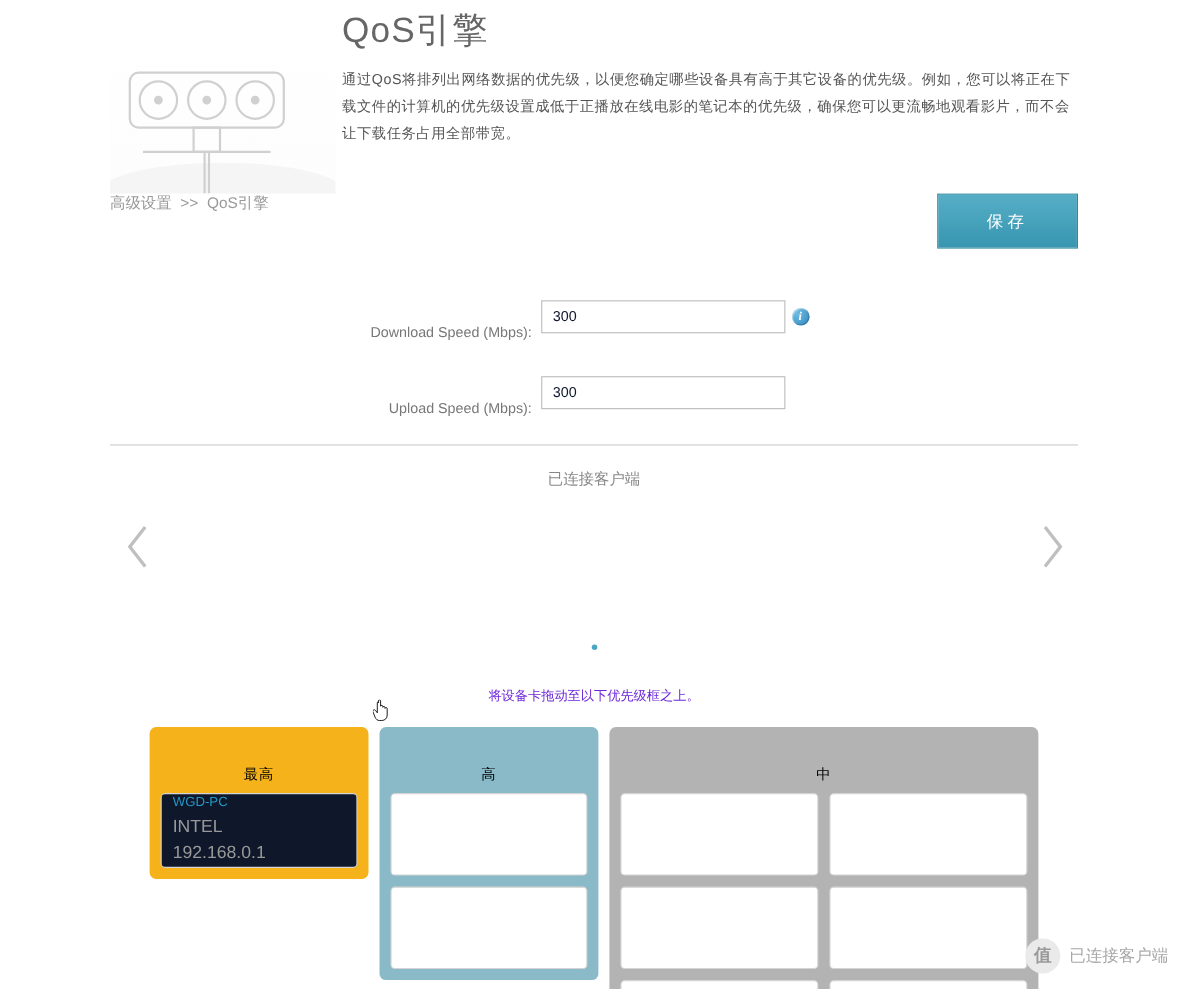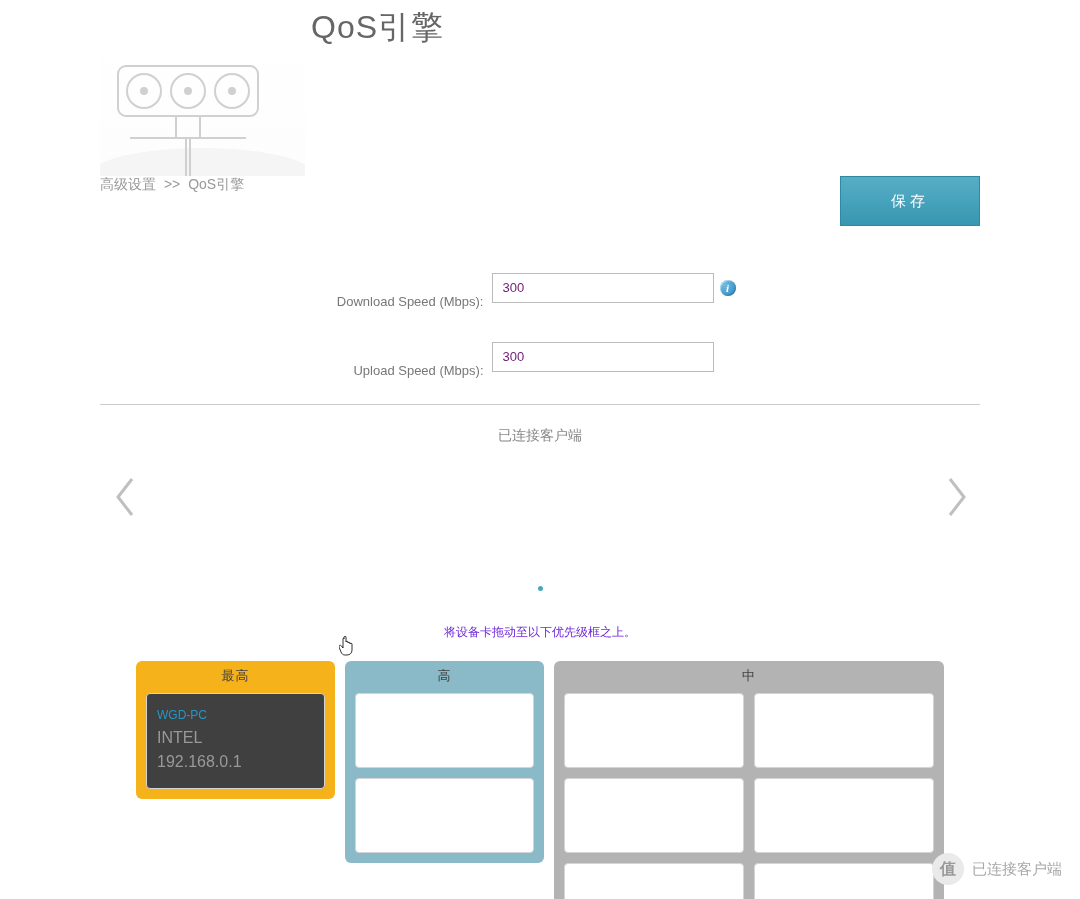--- a/index.html
+++ b/index.html
@@ -35,38 +35,38 @@
   
   .crumb-bar {
     display: flex; justify-content: space-between; align-items: flex-start;
     height: 50px;
   }
   .breadcrumb { color: #999; font-size: 14px; padding-left: 0; }
   .breadcrumb .sep { margin: 0 4px; }
   .save-btn {
     background: linear-gradient(to bottom, #56aec6, #3896b0);
     border: 1px solid #2e8aa2;
-    color: #fff; width: 140px; height: 50px;
+    color: #fff; width: 128px; height: 50px;
     font-size: 15px; cursor: pointer; letter-spacing: 4px;
   }
 
   
   .speed-section { margin-top: 40px; }
   .field-row {
     display: flex; align-items: center; justify-content: center;
     margin-bottom: 26px;
   }
   .field-label {
     width: 375px; text-align: right; padding-right: 8px;
     color: #777; font-size: 13px; margin-top: 28px;
   }
   .field-input {
     width: 222px; height: 30px;
     border: 1px solid #bbb; padding: 0 10px;
-    color: #701a75; font-size: 13px;
+    color: #0f172a; font-size: 13px;
   }
   .field-after { width: 250px; padding-left: 6px; }
   .info-icon {
     display: inline-flex; width: 16px; height: 16px;
     border-radius: 50%;
     background: radial-gradient(circle at 30% 30%, #6fbce0, #2f86c3);
     color: #fff; font-style: italic; font-family: Georgia, serif;
     font-size: 11px; align-items: center; justify-content: center;
     font-weight: bold;
     box-shadow: inset -1px -1px 1px rgba(0,0,0,.2), inset 1px 1px 1px rgba(255,255,255,.5);
@@ -96,41 +96,41 @@
 
   .drag-hint {
     text-align: center; color: #6d28d9; font-size: 12px;
     margin: 30px 0 20px;
   }
 
   
   .columns { display: flex; gap: 10px; padding: 0 36px; align-items: flex-start; }
   .col { border-radius: 6px; padding: 0 10px 10px; }
   .col-title {
-    text-align: center; color: #404040; font-size: 13px;
-    padding: 6px 0 8px; letter-spacing: 1px;
+    text-align: center; color: #000000; font-size: 13px;
+    padding: 6px 0 8px; letter-spacing: 1px; margin-top: 28px;
   }
   .col-highest { background: #f5b21a; width: 199px; }
   .col-high     { background: #8ab9c7; width: 199px; }
   .col-medium   { background: #b3b3b3; flex: 1; }
 
   .slot {
     background: #fff; border: 1px solid #d4d4d4; border-radius: 4px;
     height: 75px; margin-bottom: 10px;
   }
   .slot:last-child { margin-bottom: 0; }
 
   .col-medium .grid {
     display: grid; grid-template-columns: 1fr 1fr; gap: 10px;
   }
   .col-medium .slot { margin-bottom: 0; }
 
   .device-card {
-    background: #404040; border: 1px solid #d4d4d4; border-radius: 4px;
-    padding: 14px 10px; cursor: move;
+    background: #0f172a; border: 1px solid #d4d4d4; border-radius: 4px;
+    padding: 0 10px; cursor: move;
   }
   .device-name { color: #2497c4; font-size: 12px; margin-bottom: 4px; }
   .device-sub  { color: #999; font-size: 16px; line-height: 1.5; }
 
   
   .cursor-hand {
     position: absolute; left: 339px; top: 636px;
     width: 16px; height: 20px; pointer-events: none;
   }
 
@@ -167,20 +167,21 @@
             <circle cx="132" cy="85" r="3" fill="#d0d0d0"></circle>
             <rect x="76" y="110" width="24" height="22"></rect>
             <line x1="30" y1="132" x2="146" y2="132"></line>
             <line x1="86" y1="132" x2="86" y2="170"></line>
             <line x1="90" y1="132" x2="90" y2="170"></line>
           </g>
         </svg>
       </div>
       <div class="header-text">
         <h1 class="page-title">QoS引擎</h1>
+        <p class="page-desc">通过QoS将排列出网络数据的优先级，以便您确定哪些设备具有高于其它设备的优先级。例如，您可以将正在下载文件的计算机的优先级设置成低于正播放在线电影的笔记本的优先级，确保您可以更流畅地观看影片，而不会让下载任务占用全部带宽。</p>
       </div>
     </div>
 
     <div class="crumb-bar">
       <div class="breadcrumb">
         <span>高级设置</span>
         <span class="sep">&gt;&gt;</span>
         <span>QoS引擎</span>
       </div>
       <button class="save-btn">保存</button>

